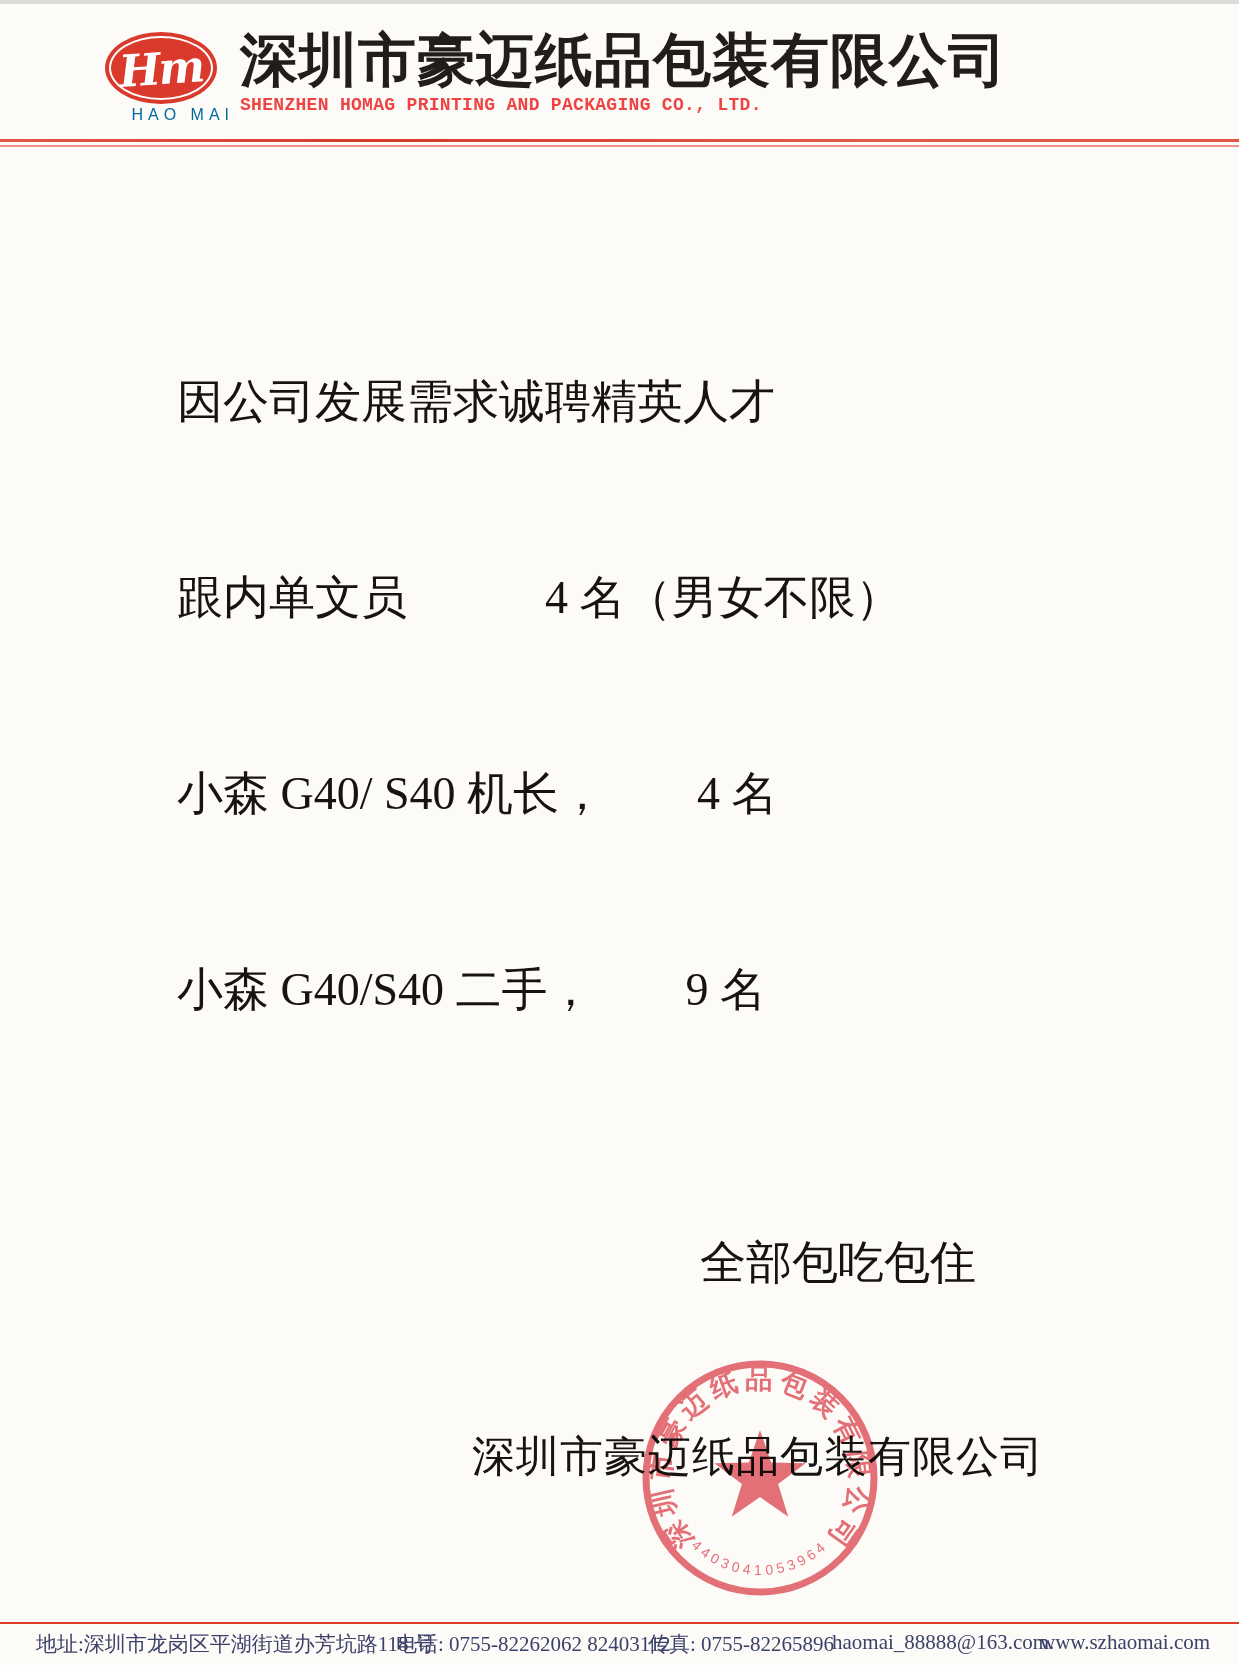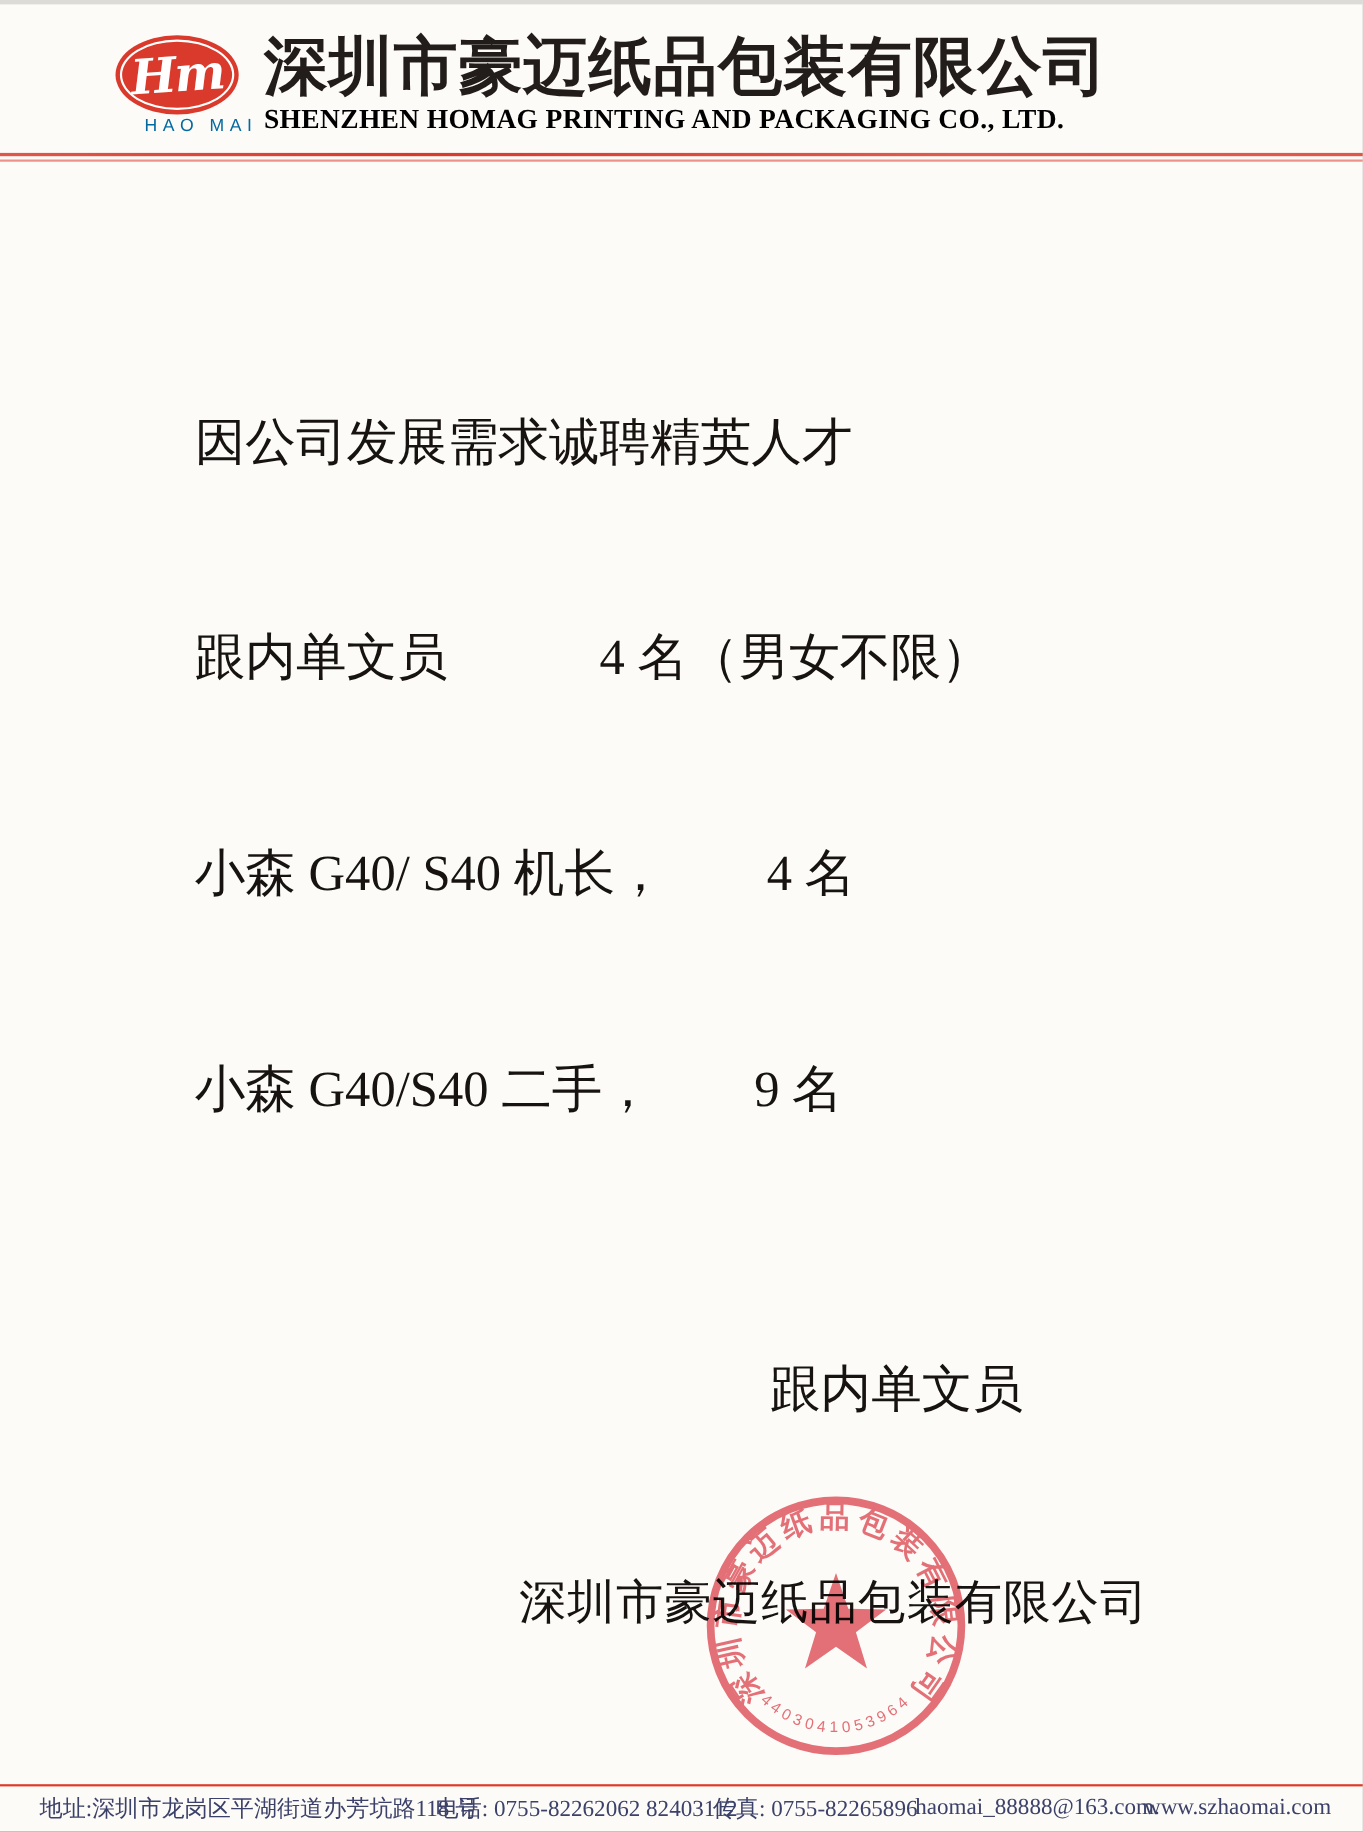--- a/index.html
+++ b/index.html
@@ -29,21 +29,21 @@
     position:absolute;left:88px;top:106px;width:146px;text-align:right;
     color:#0369a1;font-family:"Liberation Sans","DejaVu Sans",sans-serif;
     font-size:16px;letter-spacing:5px;
   }
   .company-cn{
     position:absolute;left:240px;top:22px;width:780px;
     font-size:58px;font-weight:bold;letter-spacing:1px;color:#221d1a;white-space:nowrap;
   }
   .company-en{
     position:absolute;left:240px;top:95px;width:760px;
-    font-size:25px;font-weight:600;color:#000000;letter-spacing:0.3px;white-space:nowrap;
+    font-size:18px;font-weight:600;color:#ef4444;letter-spacing:0.3px;white-space:nowrap;font-family:Liberation Mono, monospace;
   }
   .rule{position:absolute;top:139px;left:0;right:0;}
   .rule .r1{height:3px;background:linear-gradient(90deg,#e2564a,#d8392a 30%,#e05a4e 70%,#e2564a);}
   .rule .r2{height:2px;margin-top:3px;background:#ec9287;}
 
   
   .title{
     position:absolute;top:146px;left:0;width:1030px;text-align:center;
     font-size:74px;font-weight:bold;letter-spacing:6px;color:#12100e;white-space:pre;
   }
@@ -108,21 +108,21 @@
     
     
     
     
     
     
     
     
   </div>
 
-  <div class="side-note">跟内单文员</div>
+  <div class="side-note">全部包吃包住</div>
 
   <div class="signature">深圳市豪迈纸品包装有限公司</div>
 
 
   <svg class="stamp" viewBox="0 0 248 248" xmlns="http://www.w3.org/2000/svg">
     <defs>
       <path id="arc-top" d="M 60.4 187.6 A 90 90 0 1 1 187.6 187.6" fill="none"></path>
       <path id="arc-bottom" d="M 40 172.5 A 97 97 0 0 0 208 172.5" fill="none"></path>
     </defs>
     <g fill="#e04a55" stroke="none" opacity="0.92">

